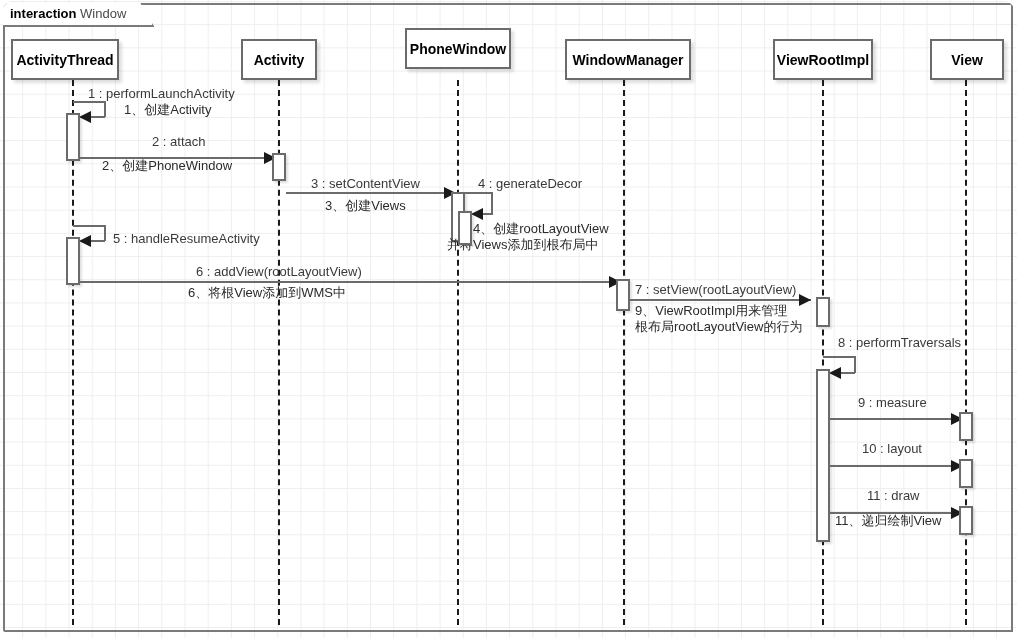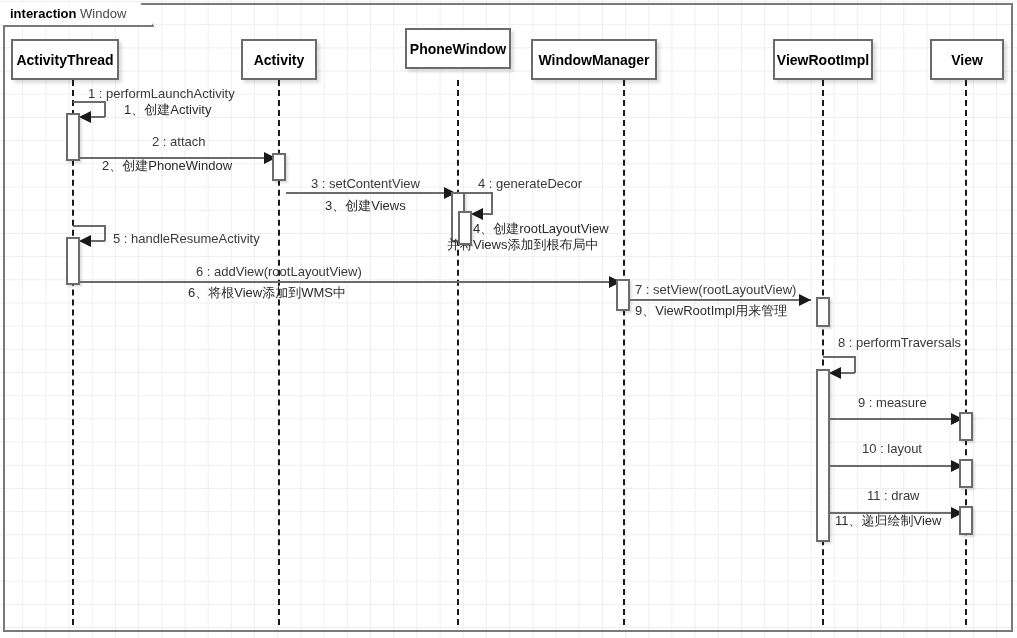--- a/index.html
+++ b/index.html
@@ -10,20 +10,21 @@
   #canvas{
     position:relative;
     width:1017px;height:638px;
     overflow:hidden;
     background-color:#ffffff;
     background-image:
       linear-gradient(to right, #eeeeee 1px, transparent 1px),
       linear-gradient(to bottom, #eeeeee 1px, transparent 1px);
     background-size:23.2px 23.2px;
     background-position:-1px 1px;
+    border-radius:17px;
   }
   
   .frame{
     position:absolute;
     left:3px;top:3px;
     width:1010px;height:629px;
     border:2px solid #7a7a7a;
     box-sizing:border-box;
     background:transparent;
   }
@@ -114,21 +115,21 @@
 
   <div class="actor" style="left:11px;top:39px;width:108px;">
     <span>ActivityThread</span>
   </div>
   <div class="actor" style="left:241px;top:39px;width:76px;">
     <span>Activity</span>
   </div>
   <div class="actor" style="left:405px;top:28px;width:106px;">
     <span>PhoneWindow</span>
   </div>
-  <div class="actor" style="left:531px;top:39px;width:126px;align-items:center;">
+  <div class="actor" style="left:565px;top:39px;width:126px;align-items:center;">
     <span>WindowManager</span>
   </div>
   <div class="actor" style="left:773px;top:39px;width:100px;">
     <span>ViewRootImpl</span>
   </div>
   <div class="actor" style="left:930px;top:39px;width:74px;">
     <span>View</span>
   </div>
 
   <div class="lifeline" style="left:72px;top:80px;height:545px;"></div>
@@ -183,20 +184,21 @@
   <div class="arrow-r" style="left:609px;top:276px;"></div>
   <div class="label" style="left:196px;top:264px;">6 : addView(rootLayoutView)</div>
   <div class="label cn" style="left:188px;top:285px;">6、将根View添加到WMS中</div>
 
   <div class="activation" style="left:616px;top:279px;height:32px;"></div>
 
   <div class="msgline" style="left:630px;top:299px;width:181px;"></div>
   <div class="arrow-r" style="left:799px;top:294px;"></div>
   <div class="label" style="left:635px;top:282px;">7 : setView(rootLayoutView)</div>
   <div class="label cn" style="left:635px;top:303px;">9、ViewRootImpl用来管理</div>
+  <div class="label cn" style="left:635px;top:319px;">根布局rootLayoutView的行为</div>
 
   <div class="activation" style="left:816px;top:297px;height:30px;"></div>
 
   <div class="msgline" style="left:823px;top:356px;width:32px;"></div>
   <div class="vline" style="left:854px;top:356px;height:17px;"></div>
   <div class="msgline" style="left:831px;top:372px;width:24px;"></div>
   <div class="arrow-r" style="left:829px;top:367px;transform:rotate(180deg);"></div>
   <div class="label" style="left:838px;top:335px;">8 : performTraversals</div>
 
   <div class="activation" style="left:816px;top:369px;height:173px;"></div>

